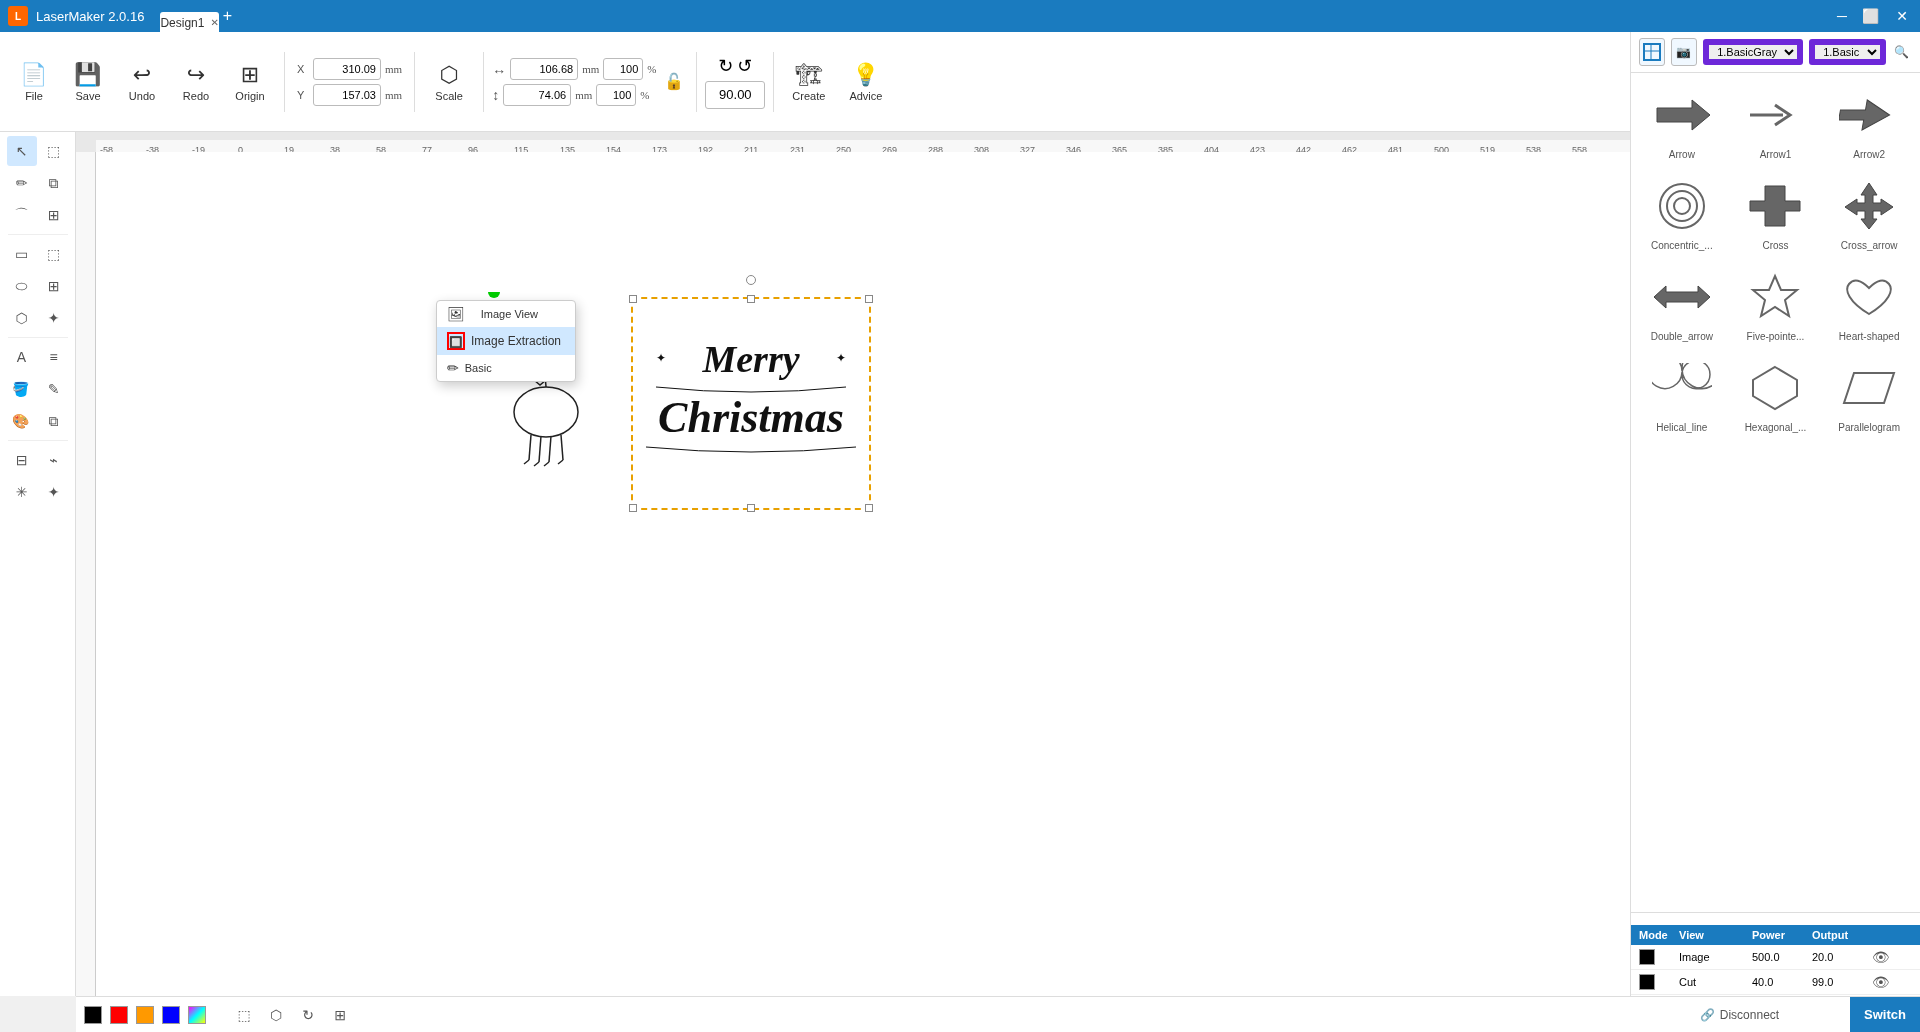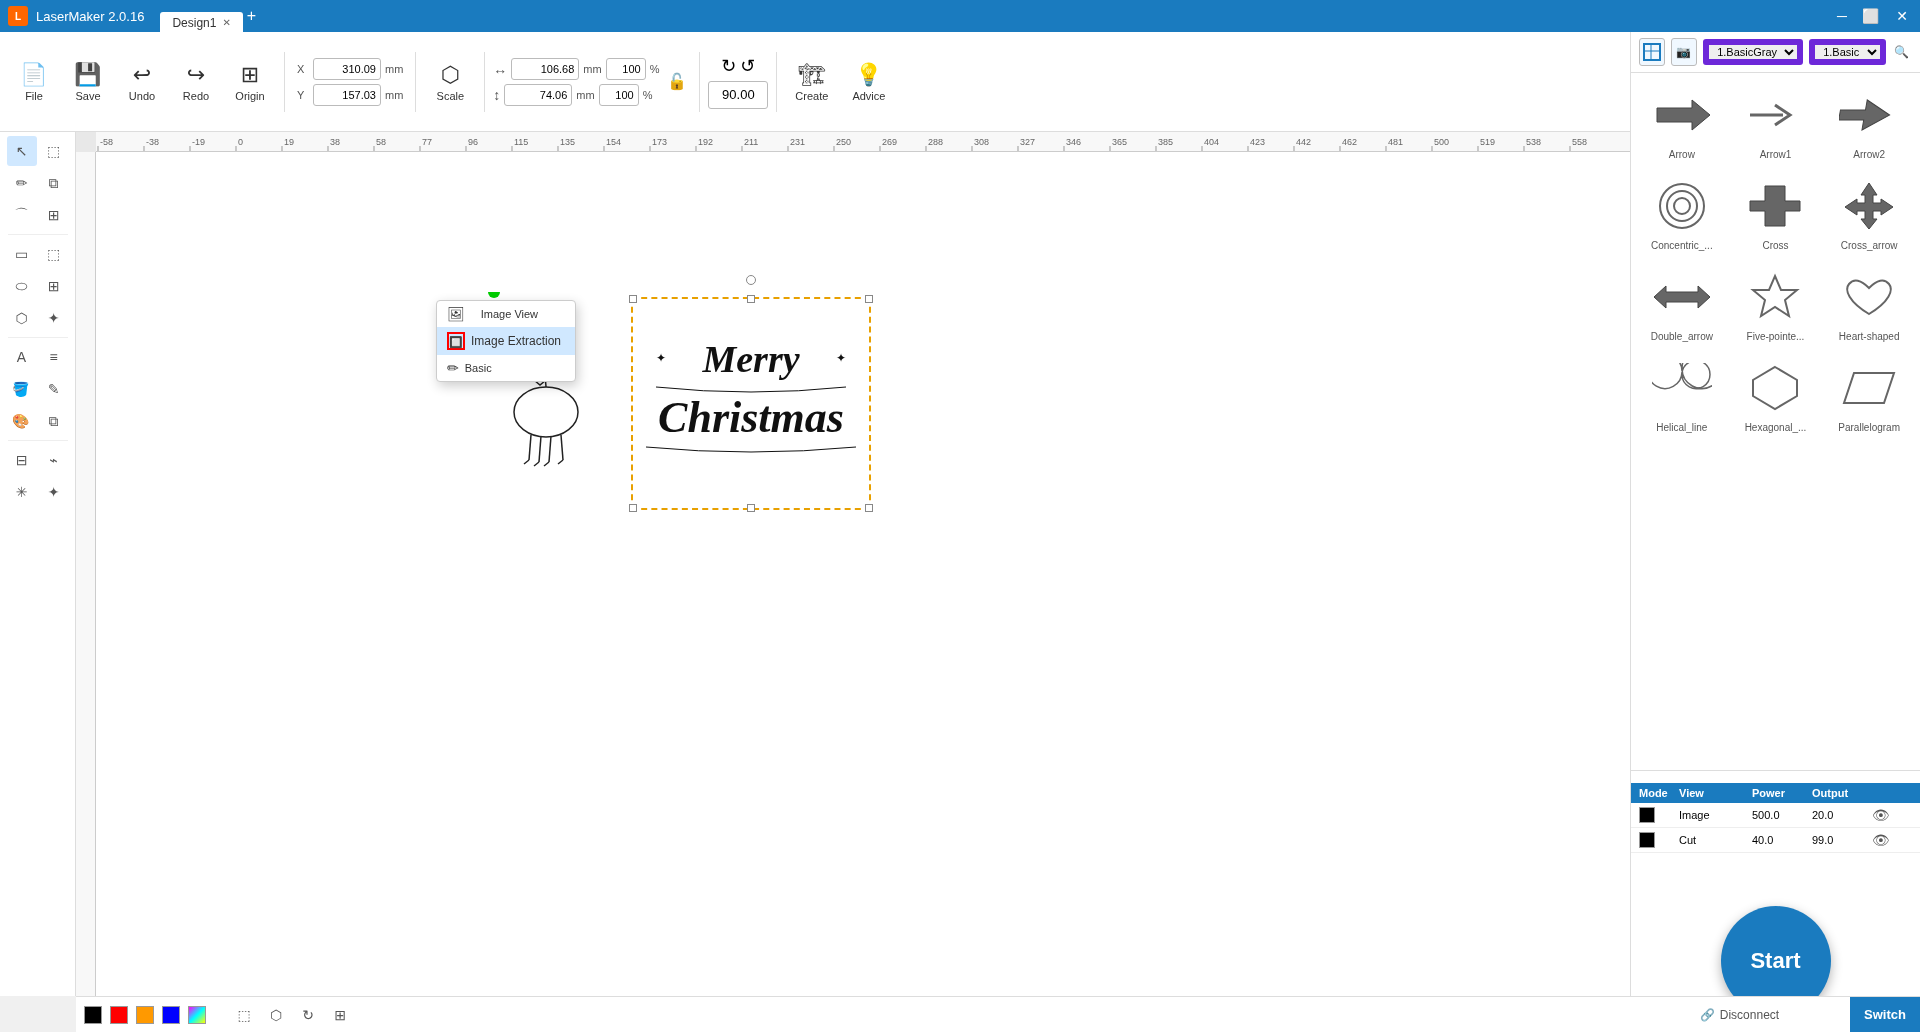--- a/index.html
+++ b/index.html
@@ -9,21 +9,21 @@
     #titlebar {
       height: 32px;
       background: #1a7bbf;
       display: flex;
       align-items: center;
       padding: 0 8px;
       color: white;
     }
     #titlebar .app-icon { width: 20px; height: 20px; background: #ff6600; border-radius: 3px; margin-right: 8px; display: flex; align-items: center; justify-content: center; font-size: 10px; font-weight: bold; color: white; }
     #titlebar .app-title { font-size: 13px; font-weight: 400; color: white; margin-right: 16px; }
-    #titlebar .tab { background: white; color: #333; padding: 4px 12px; border-radius: 3px 3px 0 0; font-size: 12px; display: flex; align-items: center; gap: 6px; margin-top: 13px; }
+    #titlebar .tab { background: white; color: #333; padding: 4px 0; border-radius: 3px 3px 0 0; font-size: 12px; display: flex; align-items: center; gap: 6px; margin-top: 13px; }
     #titlebar .tab .close-btn { font-size: 10px; cursor: pointer; color: #666; }
     #titlebar .tab-add { color: white; margin-left: 4px; font-size: 16px; cursor: pointer; }
     #titlebar .window-controls { margin-left: auto; display: flex; gap: 8px; }
     #titlebar .win-btn { color: white; font-size: 14px; cursor: pointer; padding: 0 4px; }
 
     
     #toolbar {
       height: 100px;
       background: white;
       border-bottom: 1px solid #ddd;
@@ -39,21 +39,21 @@
       font-size: 11px; color: #333;
     }
     .toolbar-btn .btn-icon { font-size: 22px; margin-bottom: 2px; }
     .toolbar-separator { width: 1px; height: 60px; background: #ddd; margin: 0 4px; }
 
     
     .coord-group { display: flex; flex-direction: column; gap: 4px; margin: 0 4px; }
     .coord-row { display: flex; align-items: center; gap: 4px; }
     .coord-label { font-size: 11px; color: #555; width: 12px; }
     .coord-input { width: 68px; height: 22px; border: 1px solid #bbb; border-radius: 3px; padding: 0 4px; font-size: 11px; text-align: right; }
-    .coord-unit { font-size: 11px; color: #555; }
+    .coord-unit { font-size: 11px; color: #555; font-family: Liberation Serif, serif; }
     .size-row { display: flex; align-items: center; gap: 4px; }
     .size-icon { font-size: 14px; color: #555; }
     .size-input { width: 68px; height: 22px; border: 1px solid #bbb; border-radius: 3px; padding: 0 4px; font-size: 11px; text-align: right; }
     .size-pct-input { width: 40px; height: 22px; border: 1px solid #bbb; border-radius: 3px; padding: 0 4px; font-size: 11px; text-align: right; }
     .lock-icon { font-size: 16px; color: #888; cursor: pointer; }
 
     .angle-input { width: 60px; height: 28px; border: 1px solid #bbb; border-radius: 3px; padding: 0 4px; font-size: 13px; text-align: center; }
 
     
     #left-sidebar {
@@ -220,21 +220,21 @@
       display: flex; align-items: center; gap: 6px;
       padding: 5px 10px;
       cursor: pointer;
       font-size: 12px;
       color: #333;
     }
     .popup-item.active { background: #d0e8ff; }
     .popup-icon { font-size: 14px; }
 
     .ruler-container-h {
-      position: absolute; top: 0; left: 20px; right: 0; height: 20px;
+      position: absolute; top: 8px; left: 20px; right: 0; height: 20px;
       background: #fdba74;
       border-bottom: 1px solid #ccc;
       overflow: hidden;
     }
     .ruler-container-v {
       position: absolute; top: 20px; left: 0; width: 20px; bottom: 0;
       background: #f8f8f8;
       border-right: 1px solid #ccc;
       overflow: hidden;
     }
@@ -722,23 +722,20 @@
     </div>
     <div class="layer-row">
       <div class="layer-color" style="background:#000;"></div>
       <span>Cut</span>
       <span>40.0</span>
       <span>99.0</span>
       <span class="layer-eye">👁</span>
     </div>
   </div>
 
-  <div id="start-btn">
-    <span>Start</span>
-  </div>
 
   <div id="disconnect-bar">
     <div class="disconnect-btn">
       <span>🔗</span>
       <span>Disconnect</span>
     </div>
     <div class="switch-btn">
       <span>Switch</span>
     </div>
   </div>

